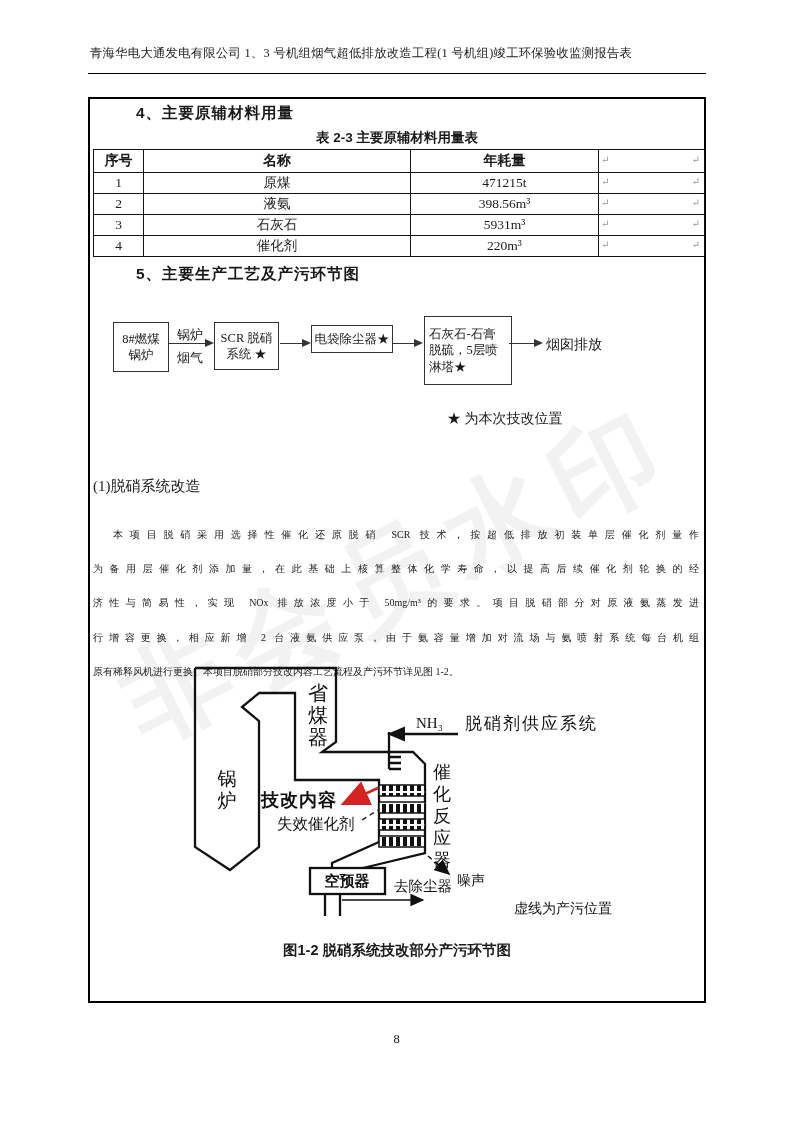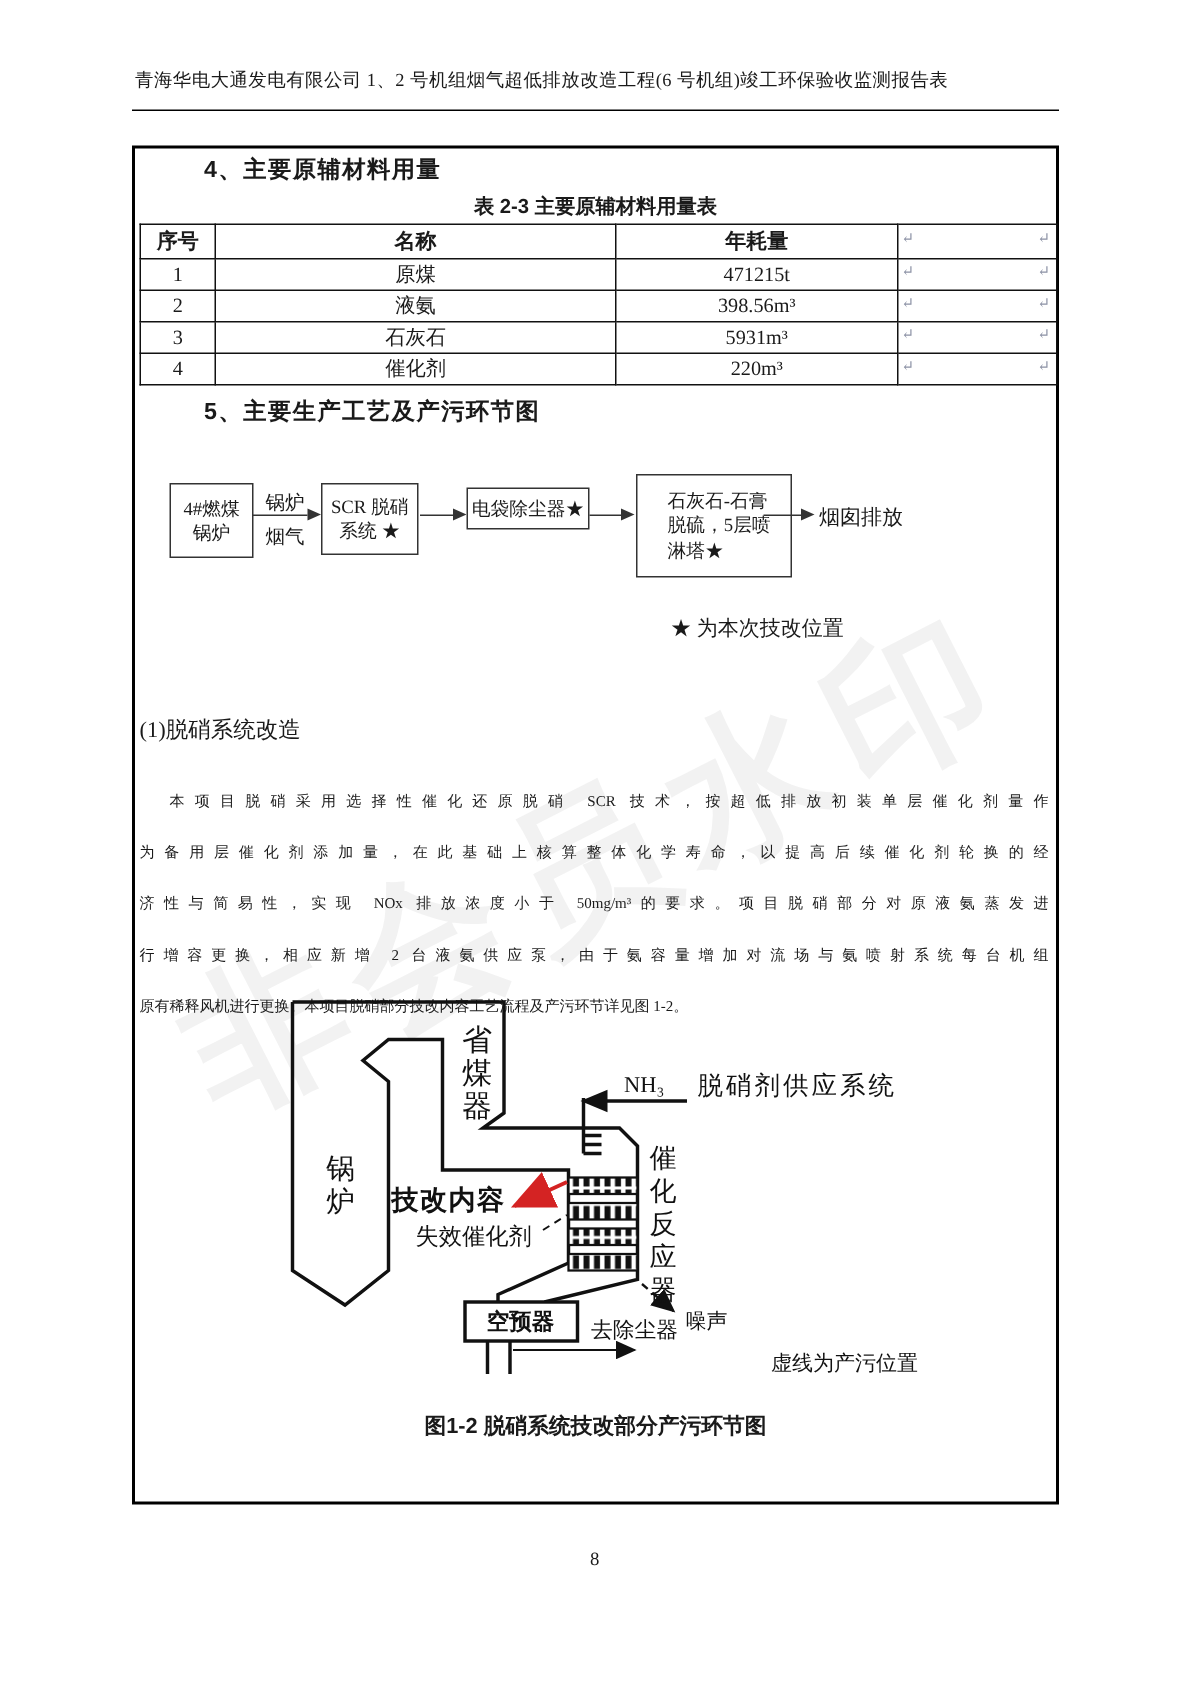--- a/index.html
+++ b/index.html
@@ -40,21 +40,21 @@
   svg .lnthin{fill:none;stroke:#111;stroke-width:1.4px;}
   .page-num{left:0;top:1032px;width:793px;text-align:center;font-size:12.5px;}
 </style>
 </head>
 <body>
 
 <div class="page">
 
   <div class="watermark">非会员水印</div>
 
-  <div class="abs content header-title">青海华电大通发电有限公司 1、2 号机组烟气超低排放改造工程(6 号机组)竣工环保验收监测报告表</div>
+  <div class="abs content header-title">青海华电大通发电有限公司 1、3 号机组烟气超低排放改造工程(1 号机组)竣工环保验收监测报告表</div>
   <div class="abs content header-rule"></div>
 
   <div class="abs content content-box"></div>
 
   <div class="abs content hei sec-heading" style="left:96px;top:103px;">4、主要原辅材料用量</div>
   <div class="abs content hei tbl-caption">表 2-3  主要原辅材料用量表</div>
 
   <table class="mats content">
     <colgroup>
         <col style="width:50px">
@@ -107,39 +107,39 @@
         <span class="pmark m-l">↵</span>
         <span class="pmark m-r">↵</span>
       </td>
     </tr>
   </tbody>
     </table>
 
   <div class="abs content hei sec-heading" style="left:96px;top:264px;">5、主要生产工艺及产污环节图</div>
 
   <div class="fbox content" style="left:113px;top:322px;width:54px;height:48px;">
-    <span>4#燃煤</span>
+    <span>8#燃煤</span>
     <span>锅炉</span>
   </div>
   <div class="gaslbl content" style="left:172px;top:326px;">锅炉</div>
   <div class="harrow content" style="left:168px;top:343px;width:37px;"></div>
   <div class="gaslbl content" style="left:172px;top:349px;">烟气</div>
 
   <div class="fbox content" style="left:214px;top:322px;width:63px;height:46px;">
     <span>SCR 脱硝</span>
     <span>系统 ★</span>
   </div>
   <div class="harrow content" style="left:280px;top:343px;width:22px;"></div>
 
   <div class="fbox content" style="left:311px;top:325px;width:80px;height:26px;text-align:right;">
     <span>电袋除尘器★</span>
   </div>
   <div class="harrow content" style="left:393px;top:343px;width:21px;"></div>
 
-  <div class="fbox content" style="left:424px;top:316px;width:82px;height:67px;align-items:flex-start;padding-left:20px;text-align:left;">
+  <div class="fbox content" style="left:424px;top:316px;width:82px;height:67px;align-items:flex-start;padding-left:4px;text-align:left;">
     <span>石灰石-石膏</span>
     <span>脱硫，5层喷</span>
     <span>淋塔★</span>
   </div>
   <div class="harrow content" style="left:509px;top:343px;width:25px;"></div>
   <div class="abs content" style="left:546px;top:336px;font-size:14px;">烟囱排放</div>
 
   <div class="abs content" style="left:447px;top:410px;font-size:14px;">★ 为本次技改位置</div>
 
 

